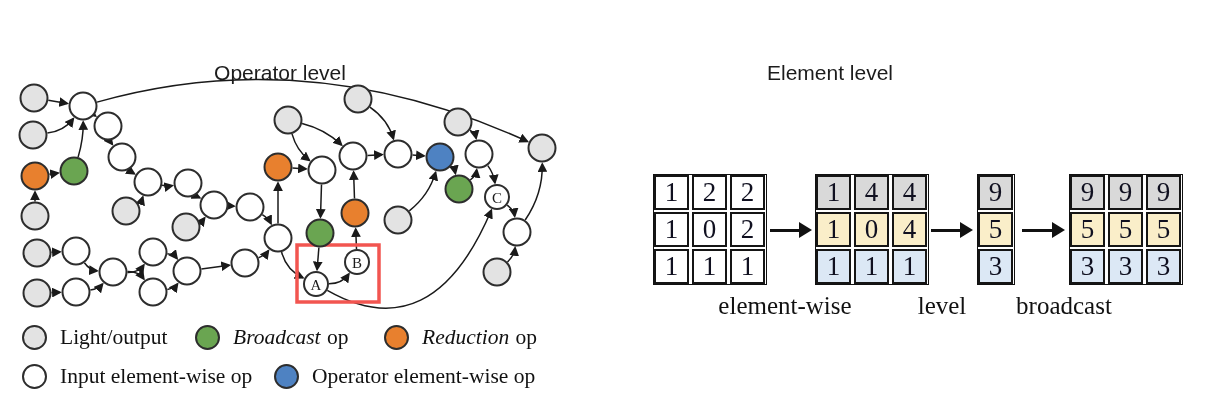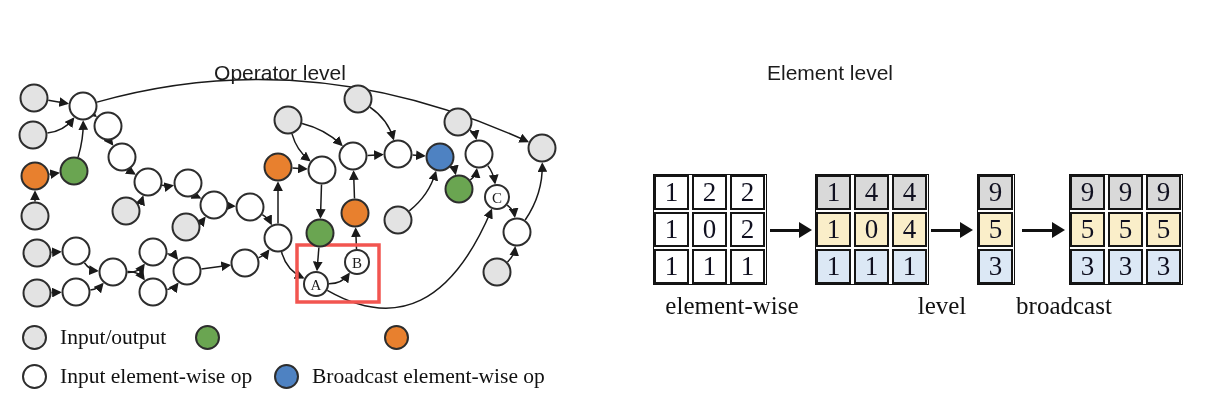--- a/index.html
+++ b/index.html
@@ -132,37 +132,39 @@
     <text x="497" y="197.5" text-anchor="middle" dominant-baseline="central" font-size="15" font-family="&quot;Liberation Serif&quot;, serif" fill="#1b1b1b">C</text>
     <circle cx="517" cy="232" r="13.5" fill="#ffffff" stroke="#2d2d2d" stroke-width="2"></circle>
     <circle cx="497" cy="272" r="13.5" fill="#e3e3e3" stroke="#2d2d2d" stroke-width="2"></circle>
     <circle cx="542" cy="148" r="13.5" fill="#e3e3e3" stroke="#2d2d2d" stroke-width="2"></circle>
   </svg>
 
 <div id="legend">
     <div class="legend-row" style="top: 325px;">
       <div class="legend-item" style="left: 22px;">
         <span class="legend-dot" style="background: rgb(227, 227, 227);"></span>
-        <span class="legend-label">Input/output</span>
+        <span class="legend-label">Light/output</span>
       </div>
       <div class="legend-item" style="left: 195px;">
         <span class="legend-dot" style="background: rgb(106, 165, 81);"></span>
+        <span class="legend-label"><i>Broadcast</i> op</span>
       </div>
       <div class="legend-item" style="left: 384px;">
         <span class="legend-dot" style="background: rgb(232, 128, 46);"></span>
+        <span class="legend-label"><i>Reduction</i> op</span>
       </div>
     </div>
     <div class="legend-row" style="top: 364px;">
       <div class="legend-item" style="left: 22px;">
         <span class="legend-dot" style="background: rgb(255, 255, 255);"></span>
         <span class="legend-label">Input element-wise op</span>
       </div>
       <div class="legend-item" style="left: 274px;">
         <span class="legend-dot" style="background: rgb(78, 130, 194);"></span>
-        <span class="legend-label">Broadcast element-wise op</span>
+        <span class="legend-label">Operator element-wise op</span>
       </div>
     </div>
   </div>
 <div id="element-panel">
     <div class="matrix" style="left: 653px; top: 174px; grid-template-columns: repeat(3, 36px);">
       <div class="mcell" style="background: rgb(255, 255, 255);">1</div>
       <div class="mcell" style="background: rgb(255, 255, 255);">2</div>
       <div class="mcell" style="background: rgb(255, 255, 255);">2</div>
       <div class="mcell" style="background: rgb(255, 255, 255);">1</div>
       <div class="mcell" style="background: rgb(255, 255, 255);">0</div>
@@ -203,16 +205,16 @@
       <div class="head"></div>
     </div>
     <div class="flow-arrow" style="left: 931px; top: 222px; width: 42px;">
       <div class="shaft"></div>
       <div class="head"></div>
     </div>
     <div class="flow-arrow" style="left: 1022px; top: 222px; width: 43px;">
       <div class="shaft"></div>
       <div class="head"></div>
     </div>
-    <div class="step-label" style="left: 732px; top: 292px;">element-wise</div>
+    <div class="step-label" style="left: 785px; top: 292px;">element-wise</div>
     <div class="step-label" style="left: 942px; top: 292px;">level</div>
     <div class="step-label" style="left: 1064px; top: 292px;">broadcast</div>
   </div>
 
 </body></html>

